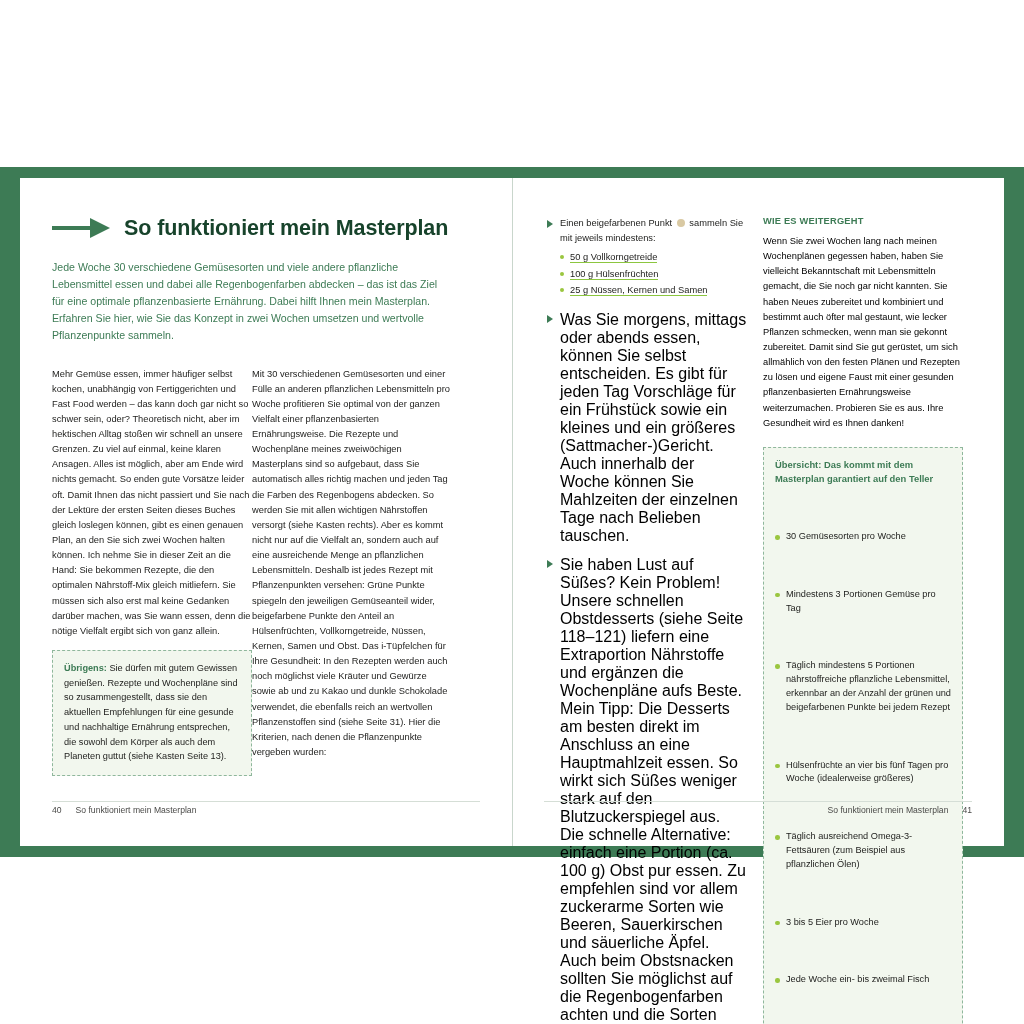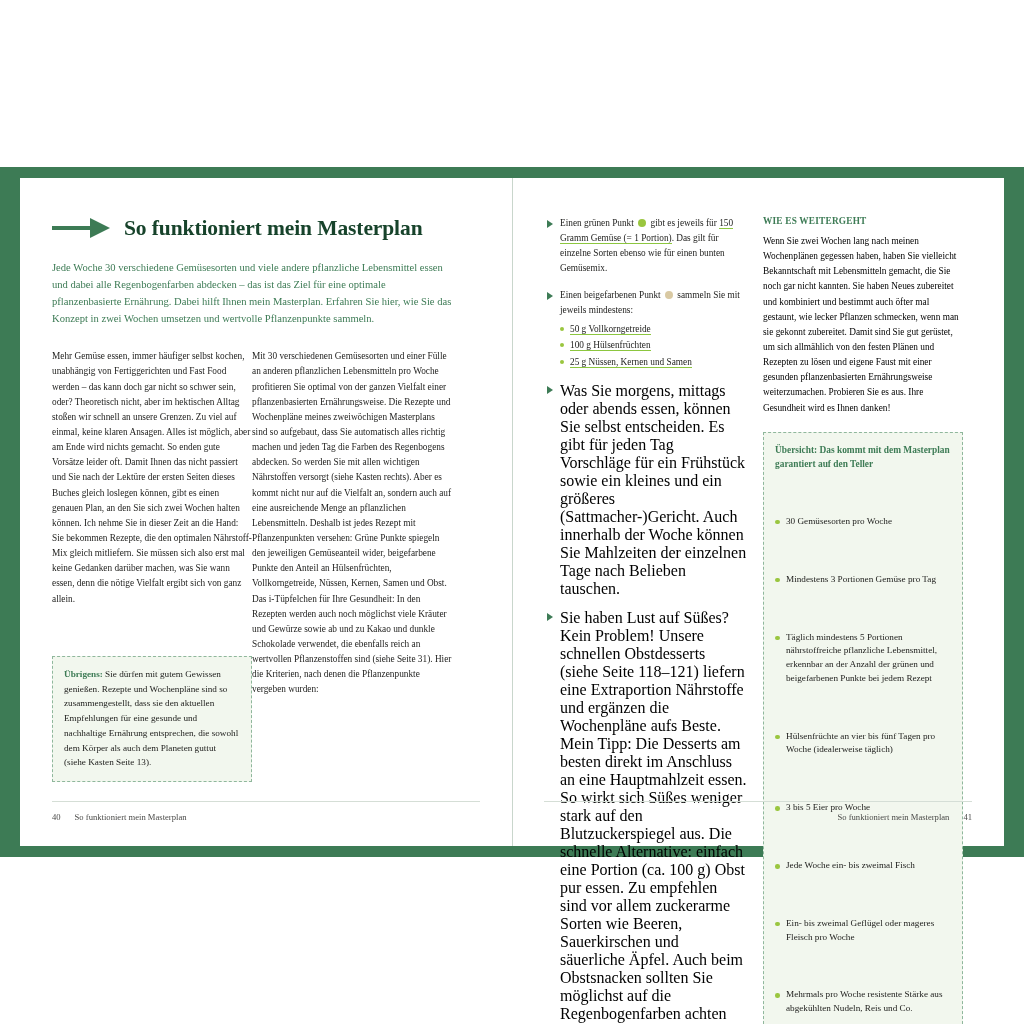--- a/index.html
+++ b/index.html
@@ -24,21 +24,20 @@
     padding: 0;
   }
   .spread {
     position: absolute;
     left: 20px;
     top: 11px;
     width: 984px;
     height: 668px;
     background: #ffffff;
     display: flex;
-    font-family: Liberation Serif, serif;
   }
   .page {
     position: relative;
     box-sizing: border-box;
     height: 100%;
   }
   .page-left {
     width: 492px;
     padding: 38px 34px 0 32px;
   }
@@ -129,21 +128,21 @@
     color: #1d1d1b;
     box-sizing: border-box;
   }
   .note-box .lead {
     color: #3d7b55;
     font-weight: bold;
   }
   .note-left {
     position: absolute;
     left: 32px;
-    bottom: 64px;
+    bottom: 70px;
     width: 200px;
   }
 
   
   .bullet-row {
     display: flex;
     gap: 7px;
     margin-bottom: 11px;
   }
   .tri {
@@ -247,21 +246,21 @@
     top: 5px;
     width: 4.5px;
     height: 4.5px;
     border-radius: 50%;
     background: #9ac63f;
   }
 
   
   .footer {
     position: absolute;
-    bottom: 24px;
+    bottom: 31px;
     font-size: 8.6px;
     color: #4a4a48;
     display: flex;
     gap: 14px;
     align-items: flex-end;
   }
   .footer-left { left: 32px; }
   .footer-right { right: 32px; }
   .folio { color: #4a4a48; }
   .rule-left {
@@ -322,26 +321,20 @@
         <span class="folio">40</span>
         <span>So funktioniert mein Masterplan</span>
       </div>
     </div>
 
     <div class="page page-right">
       <div class="two-col-right">
 
         <div class="rcol">
 
-          <div class="bullet-row">
-            <div class="tri"></div>
-            <div class="txt">
-              <span>Einen grünen Punkt </span><span class="dot dot-green"></span><span> gibt es jeweils für </span><span class="u-green">150 Gramm Gemüse (= 1 Portion)</span><span>. Das gilt für einzelne Sorten ebenso wie für einen bunten Gemüsemix.</span>
-            </div>
-          </div>
 
           <div class="bullet-row">
             <div class="tri"></div>
             <div class="txt">
               <span>Einen beigefarbenen Punkt </span><span class="dot dot-beige"></span><span> sammeln Sie mit jeweils mindestens:</span>
               <ul class="sublist">
                 <li><span class="u-green">50 g Vollkorngetreide</span></li>
                 <li><span class="u-green">100 g Hülsenfrüchten</span></li>
                 <li><span class="u-green">25 g Nüssen, Kernen und Samen</span></li>
               </ul>
@@ -363,21 +356,22 @@
         <div class="rcol">
           <div class="r-col-head">WIE ES WEITERGEHT</div>
           <p style="font-size:9.3px;line-height:1.63;margin:0 0 16px 0;">Wenn Sie zwei Wochen lang nach meinen Wochenplänen gegessen haben, haben Sie vielleicht Bekanntschaft mit Lebensmitteln gemacht, die Sie noch gar nicht kannten. Sie haben Neues zubereitet und kombiniert und bestimmt auch öfter mal gestaunt, wie lecker Pflanzen schmecken, wenn man sie gekonnt zubereitet. Damit sind Sie gut gerüstet, um sich allmählich von den festen Plänen und Rezepten zu lösen und eigene Faust mit einer gesunden pflanzenbasierten Ernährungsweise weiterzumachen. Probieren Sie es aus. Ihre Gesundheit wird es Ihnen danken!</p>
 
           <div class="summary-box">
             <div class="summary-title">Übersicht: Das kommt mit dem Masterplan garantiert auf den Teller</div>
             <ul>
               <li>30 Gemüsesorten pro Woche</li>
               <li>Mindestens 3 Portionen Gemüse pro Tag</li>
               <li>Täglich mindestens 5 Portionen nährstoffreiche pflanzliche Lebensmittel, erkennbar an der Anzahl der grünen und beigefarbenen Punkte bei jedem Rezept</li>
-              <li>Hülsenfrüchte an vier bis fünf Tagen pro Woche (idealerweise täglich)</li>
+              <li>Hülsenfrüchte an vier bis fünf Tagen pro Woche (idealerweise größeres)</li>
+              <li>Täglich ausreichend Omega-3-Fettsäuren (zum Beispiel aus pflanzlichen Ölen)</li>
               <li>3 bis 5 Eier pro Woche</li>
               <li>Jede Woche ein- bis zweimal Fisch</li>
               <li>Ein- bis zweimal Geflügel oder mageres Fleisch pro Woche</li>
               <li>Mehrmals pro Woche resistente Stärke aus abgekühlten Nudeln, Reis und Co.</li>
             </ul>
           </div>
         </div>
       </div>
 
       <div class="rule-right"></div>

